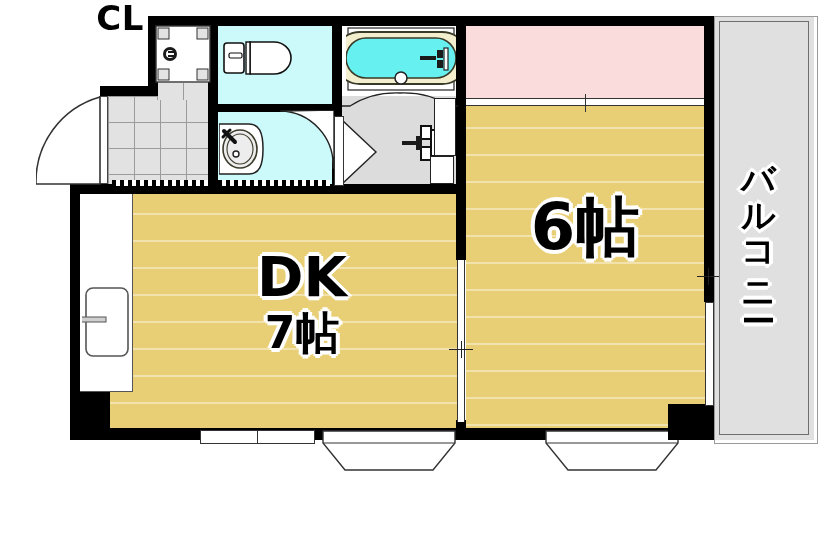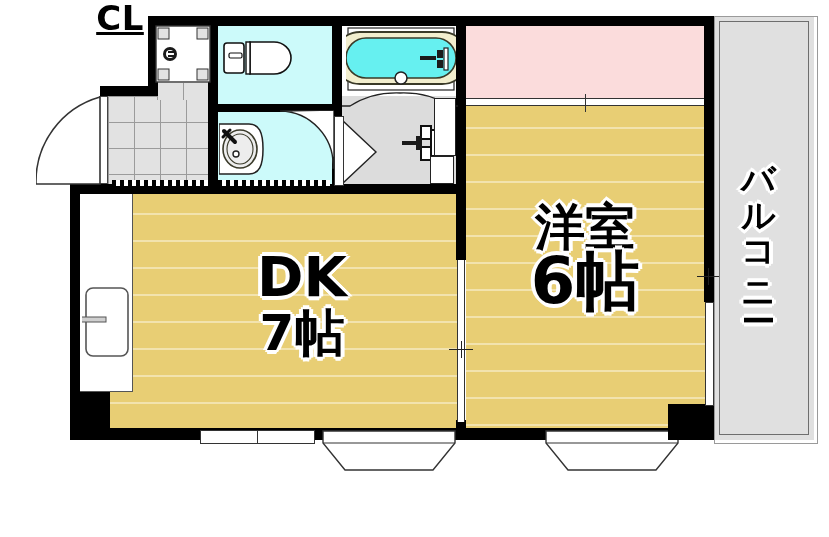--- a/index.html
+++ b/index.html
@@ -76,21 +76,21 @@
   <div class="abs" style="left:719px;top:21px;width:90px;height:414px;border:1px solid #6e6e6e;background:transparent;"></div>
   <div class="vlabel" style="left:736px;top:140px;font-size:34px;">バルコニー</div>
 
   <div class="abs floor" style="left:466px;top:100px;width:240px;height:328px;"></div>
 
   <div class="abs floor" style="left:108px;top:186px;width:350px;height:242px;"></div>
 
   <div class="abs floor" style="left:108px;top:186px;width:350px;height:10px;"></div>
 
   <div class="abs closet" style="left:466px;top:20px;width:240px;height:78px;"></div>
-  <div class="label" style="left:466px;top:44px;width:240px;font-size:34px;text-shadow:none;text-decoration:underline;-webkit-text-stroke:0;">CL</div>
+  <div class="label" style="left:466px;top:44px;width:240px;font-size:34px;text-shadow:none;-webkit-text-stroke:0;">CL</div>
 
   <div class="abs white" style="left:466px;top:98px;width:240px;height:8px;border-top:1px solid #333;border-bottom:1px solid #333;"></div>
   <div class="abs thinline" style="left:585px;top:94px;width:1px;height:18px;background:#333;"></div>
 
   <div class="abs wet" style="left:216px;top:22px;width:118px;height:84px;"></div>
 
   <div class="abs wet" style="left:216px;top:112px;width:118px;height:74px;"></div>
 
   <div class="abs white" style="left:342px;top:22px;width:116px;height:74px;"></div>
   <div class="abs bathfloor" style="left:342px;top:96px;width:116px;height:90px;"></div>
@@ -233,21 +233,20 @@
   </svg>
 
   <div class="abs white" style="left:705px;top:302px;width:9px;height:104px;border:1px solid #333;"></div>
   <div class="abs" style="left:697px;top:276px;width:22px;height:1px;background:#222;"></div>
   <div class="abs" style="left:708px;top:268px;width:1px;height:17px;background:#222;"></div>
 
   <div class="abs wall" style="left:668px;top:404px;width:24px;height:36px;"></div>
 
   <div class="lbl-stack" style="left:222px;top:248px;width:160px;">
     <span class="t1" style="font-size:56px;line-height:58px;">DK</span>
-    <span class="t2" style="font-size:50px;line-height:54px;">7帖</span>
+    <span class="t2" style="font-size:44px;line-height:54px;">7帖</span>
   </div>
 
   <div class="lbl-stack" style="left:500px;top:200px;width:170px;">
-    <span class="t1" style="font-size:50px;line-height:54px;">洋室</span>
     <span class="t2" style="font-size:64px;line-height:54px;">6帖</span>
   </div>
 
 </div>
 
 </body></html>

